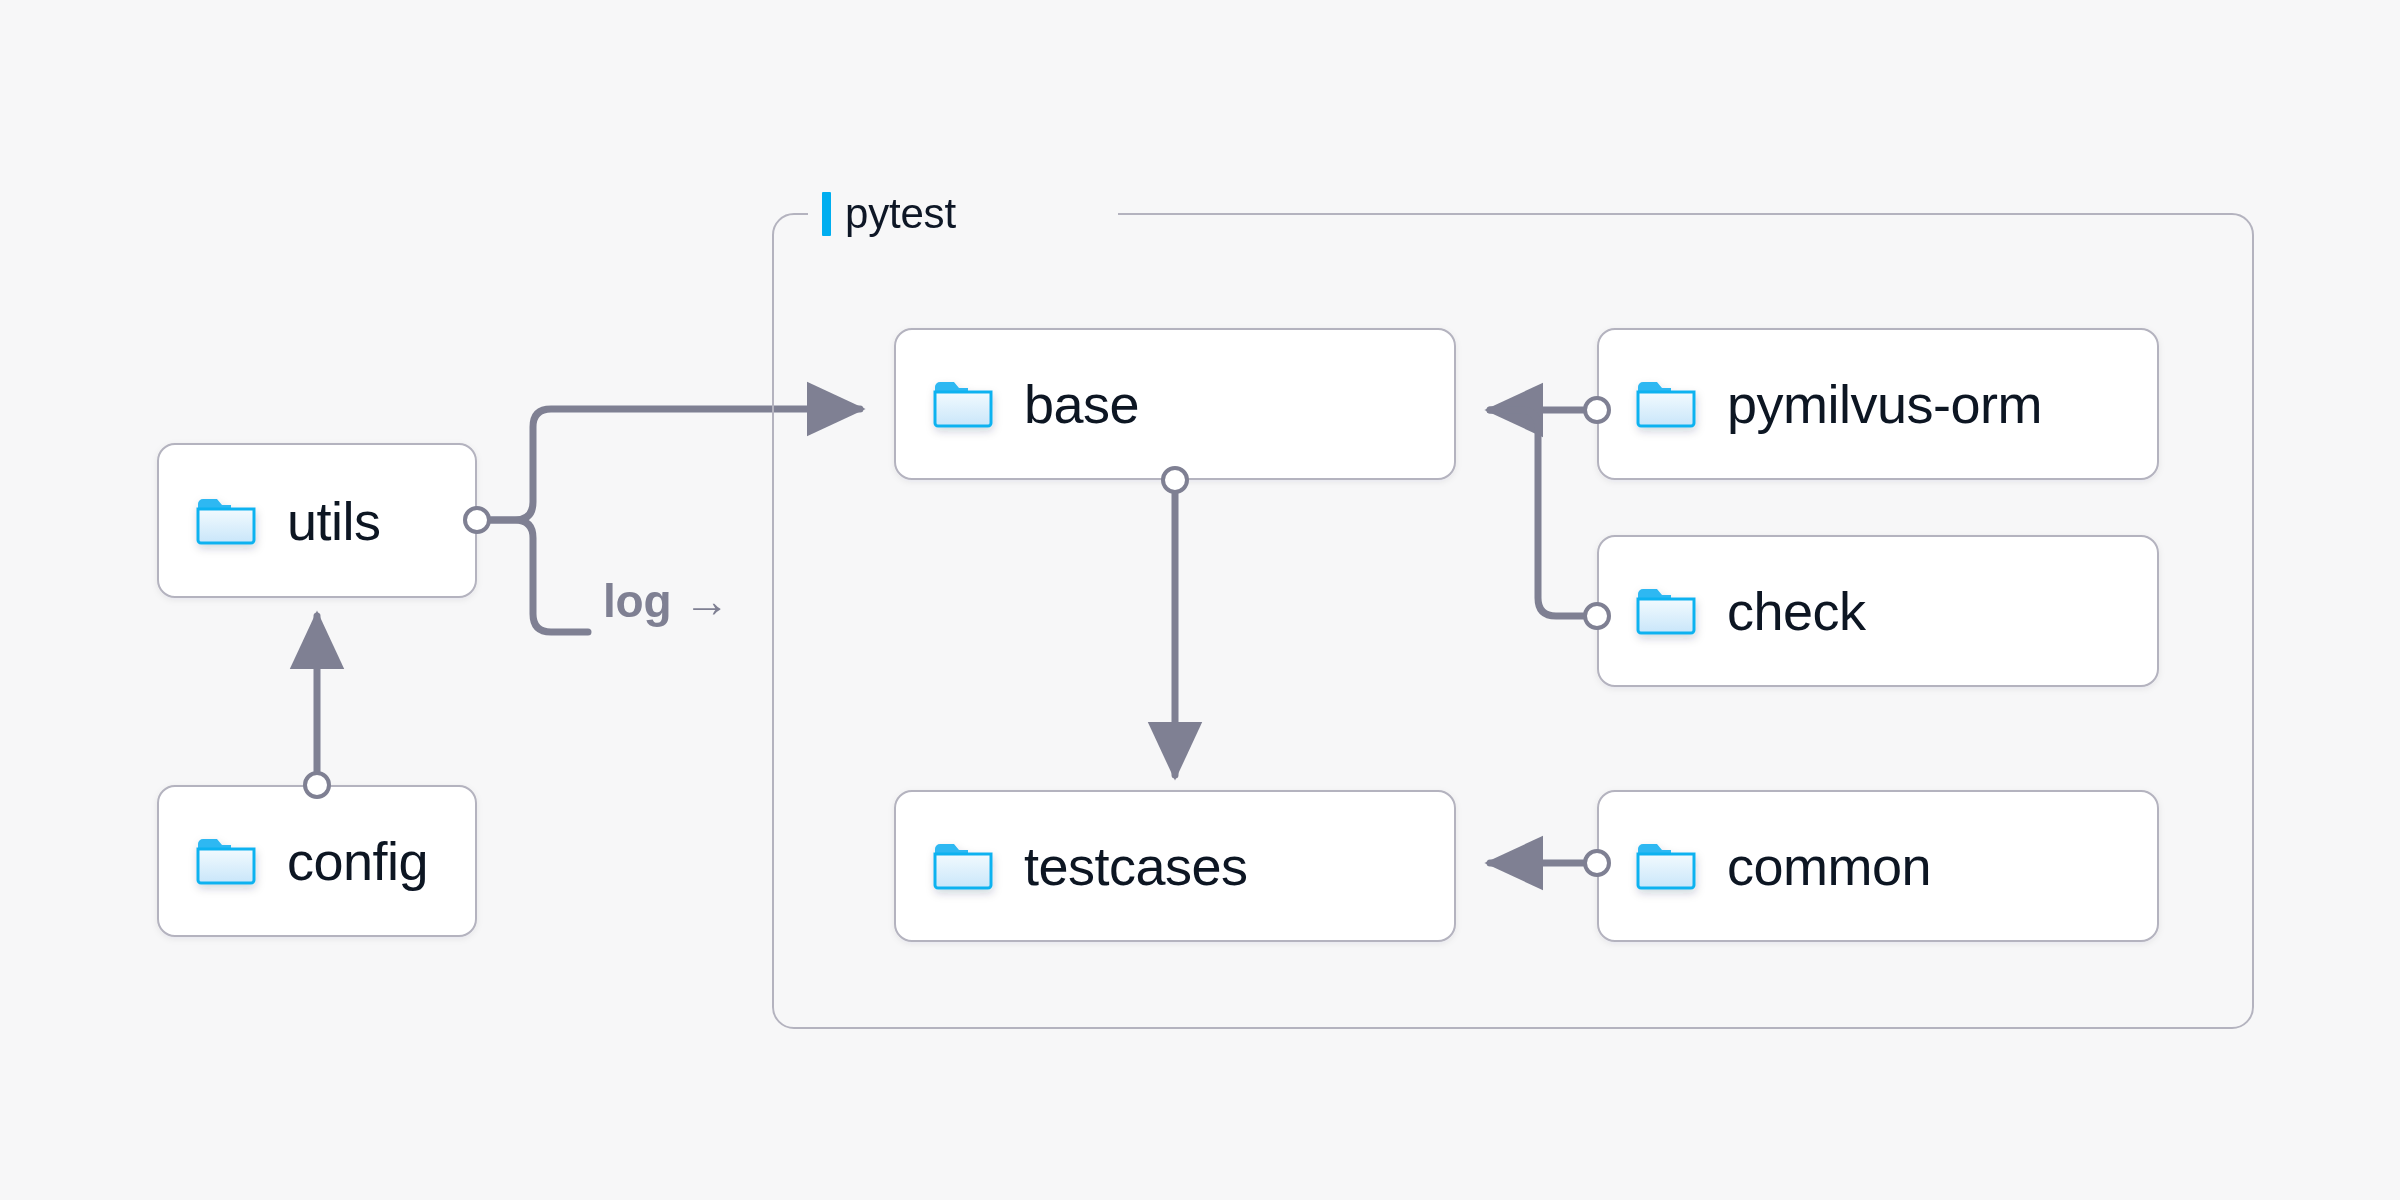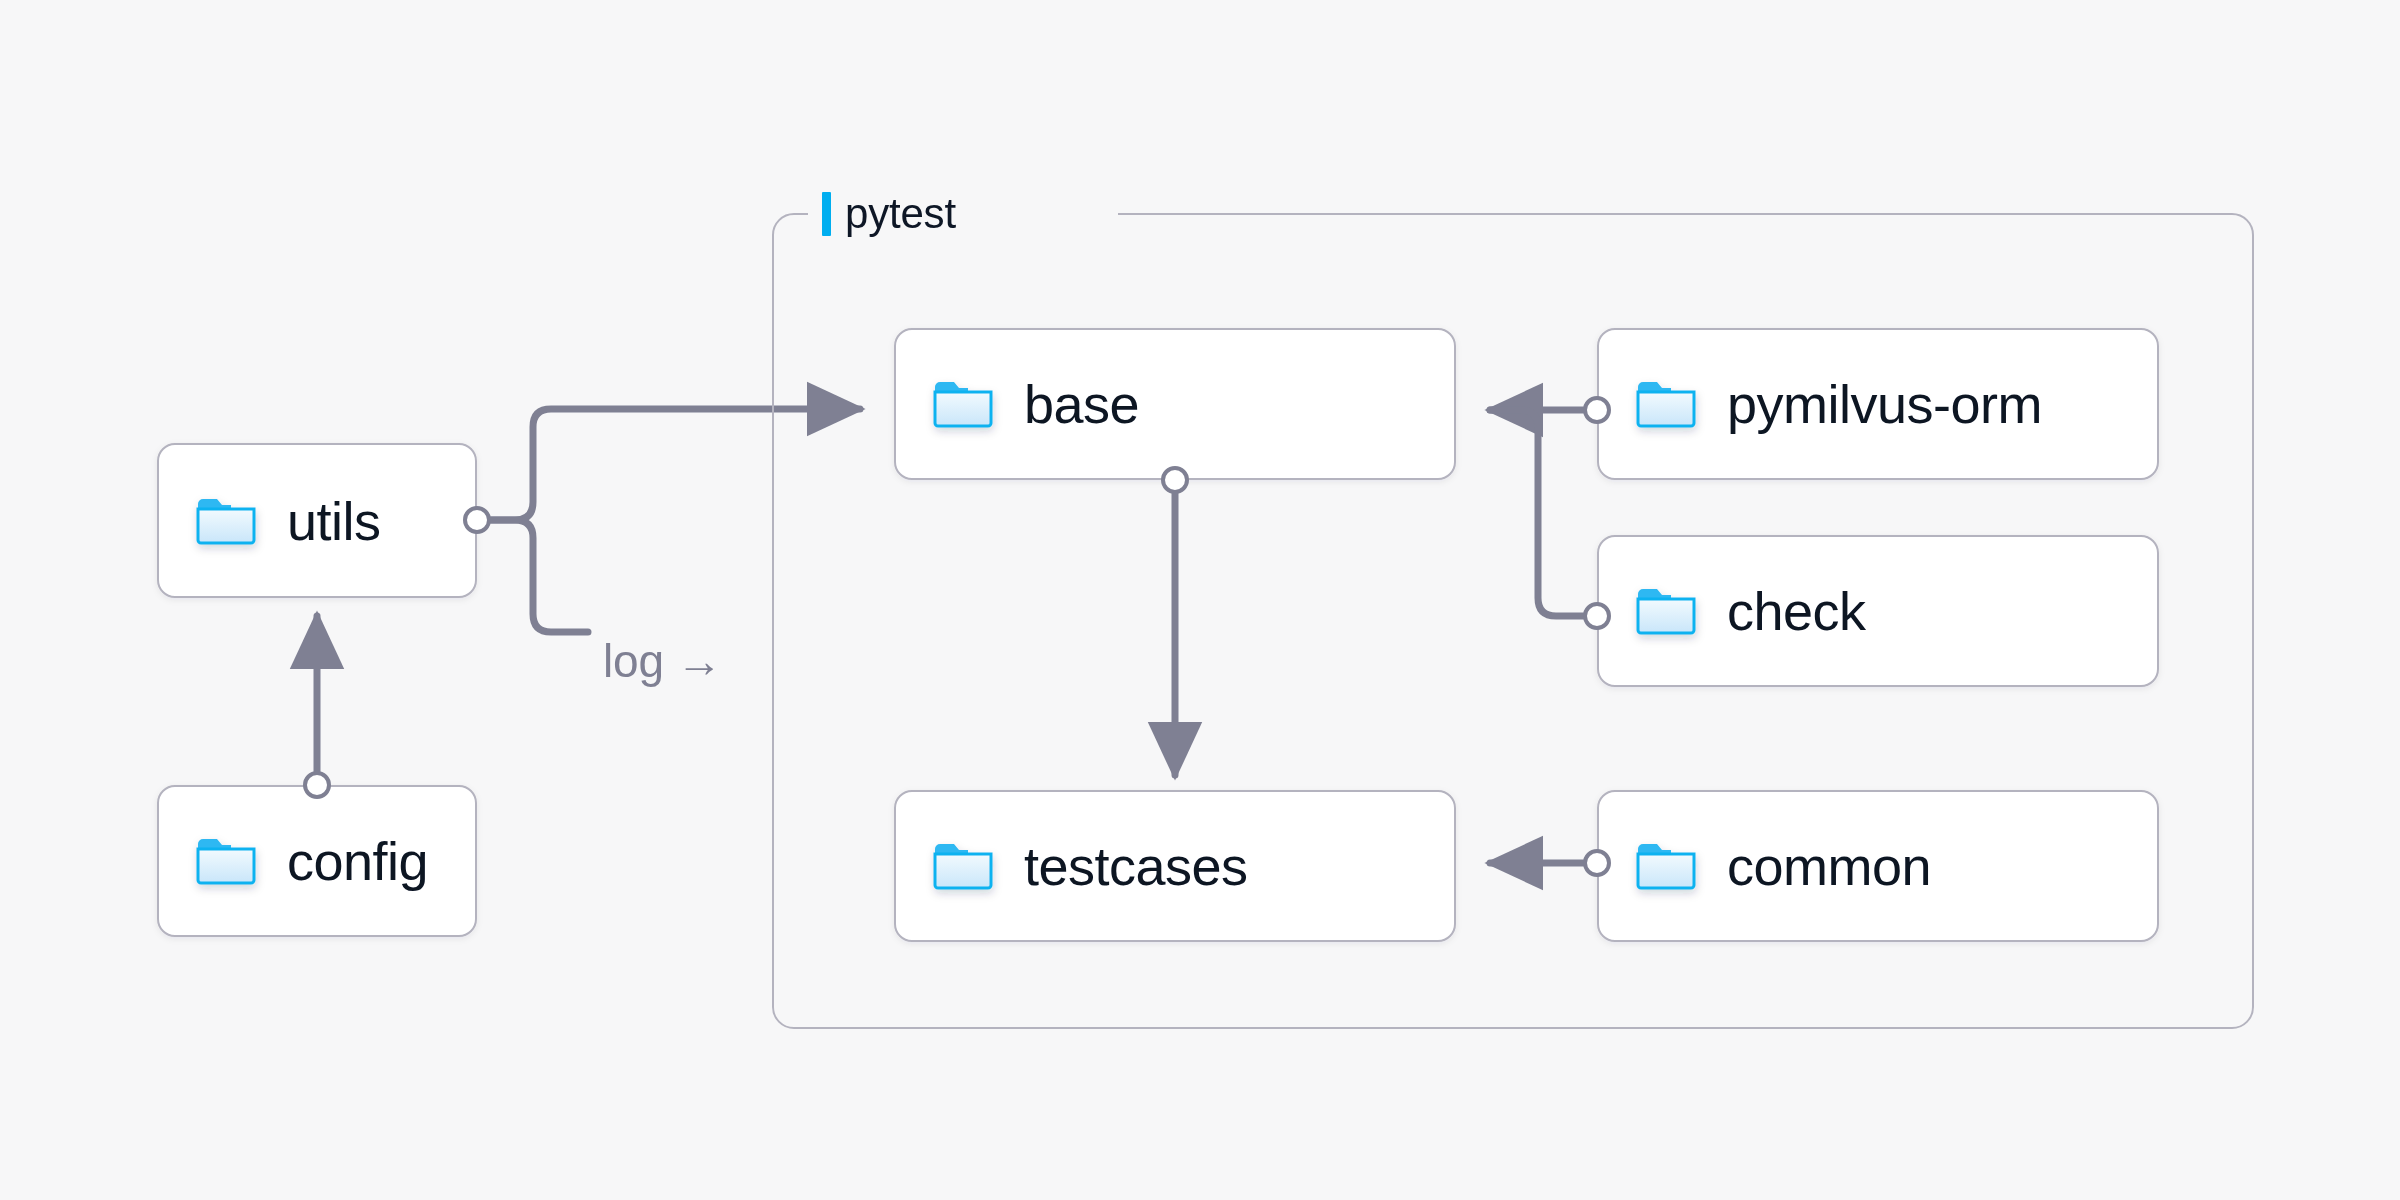--- a/index.html
+++ b/index.html
@@ -220,18 +220,18 @@
     <span class="folder-icon">
       <svg width="62" height="52" viewBox="0 0 62 52" xmlns="http://www.w3.org/2000/svg" filter="url(#folderShadow)">
         <path d="M3 9 a5 5 0 0 1 5 -5 h14 l5 6 h9 v6 h-33 z" fill="#2fb8f2"></path>
         <path d="M3 14 h56 v31 a3 3 0 0 1 -3 3 h-50 a3 3 0 0 1 -3 -3 z" fill="url(#folderGrad)" stroke="#11b2f0" stroke-width="3"></path>
       </svg>
     </span>
     <span class="node-label">common</span>
   </div>
   <div class="port" style="left:1583px; top:849px;"></div>
 
-  <div class="edge-text" style="left:603px; top:634px;">
+  <div class="edge-text" style="left:603px; top:574px;font-weight:bold;">
     <span>log</span>
     <span>→</span>
   </div>
 
 </div>
 
 </body></html>

